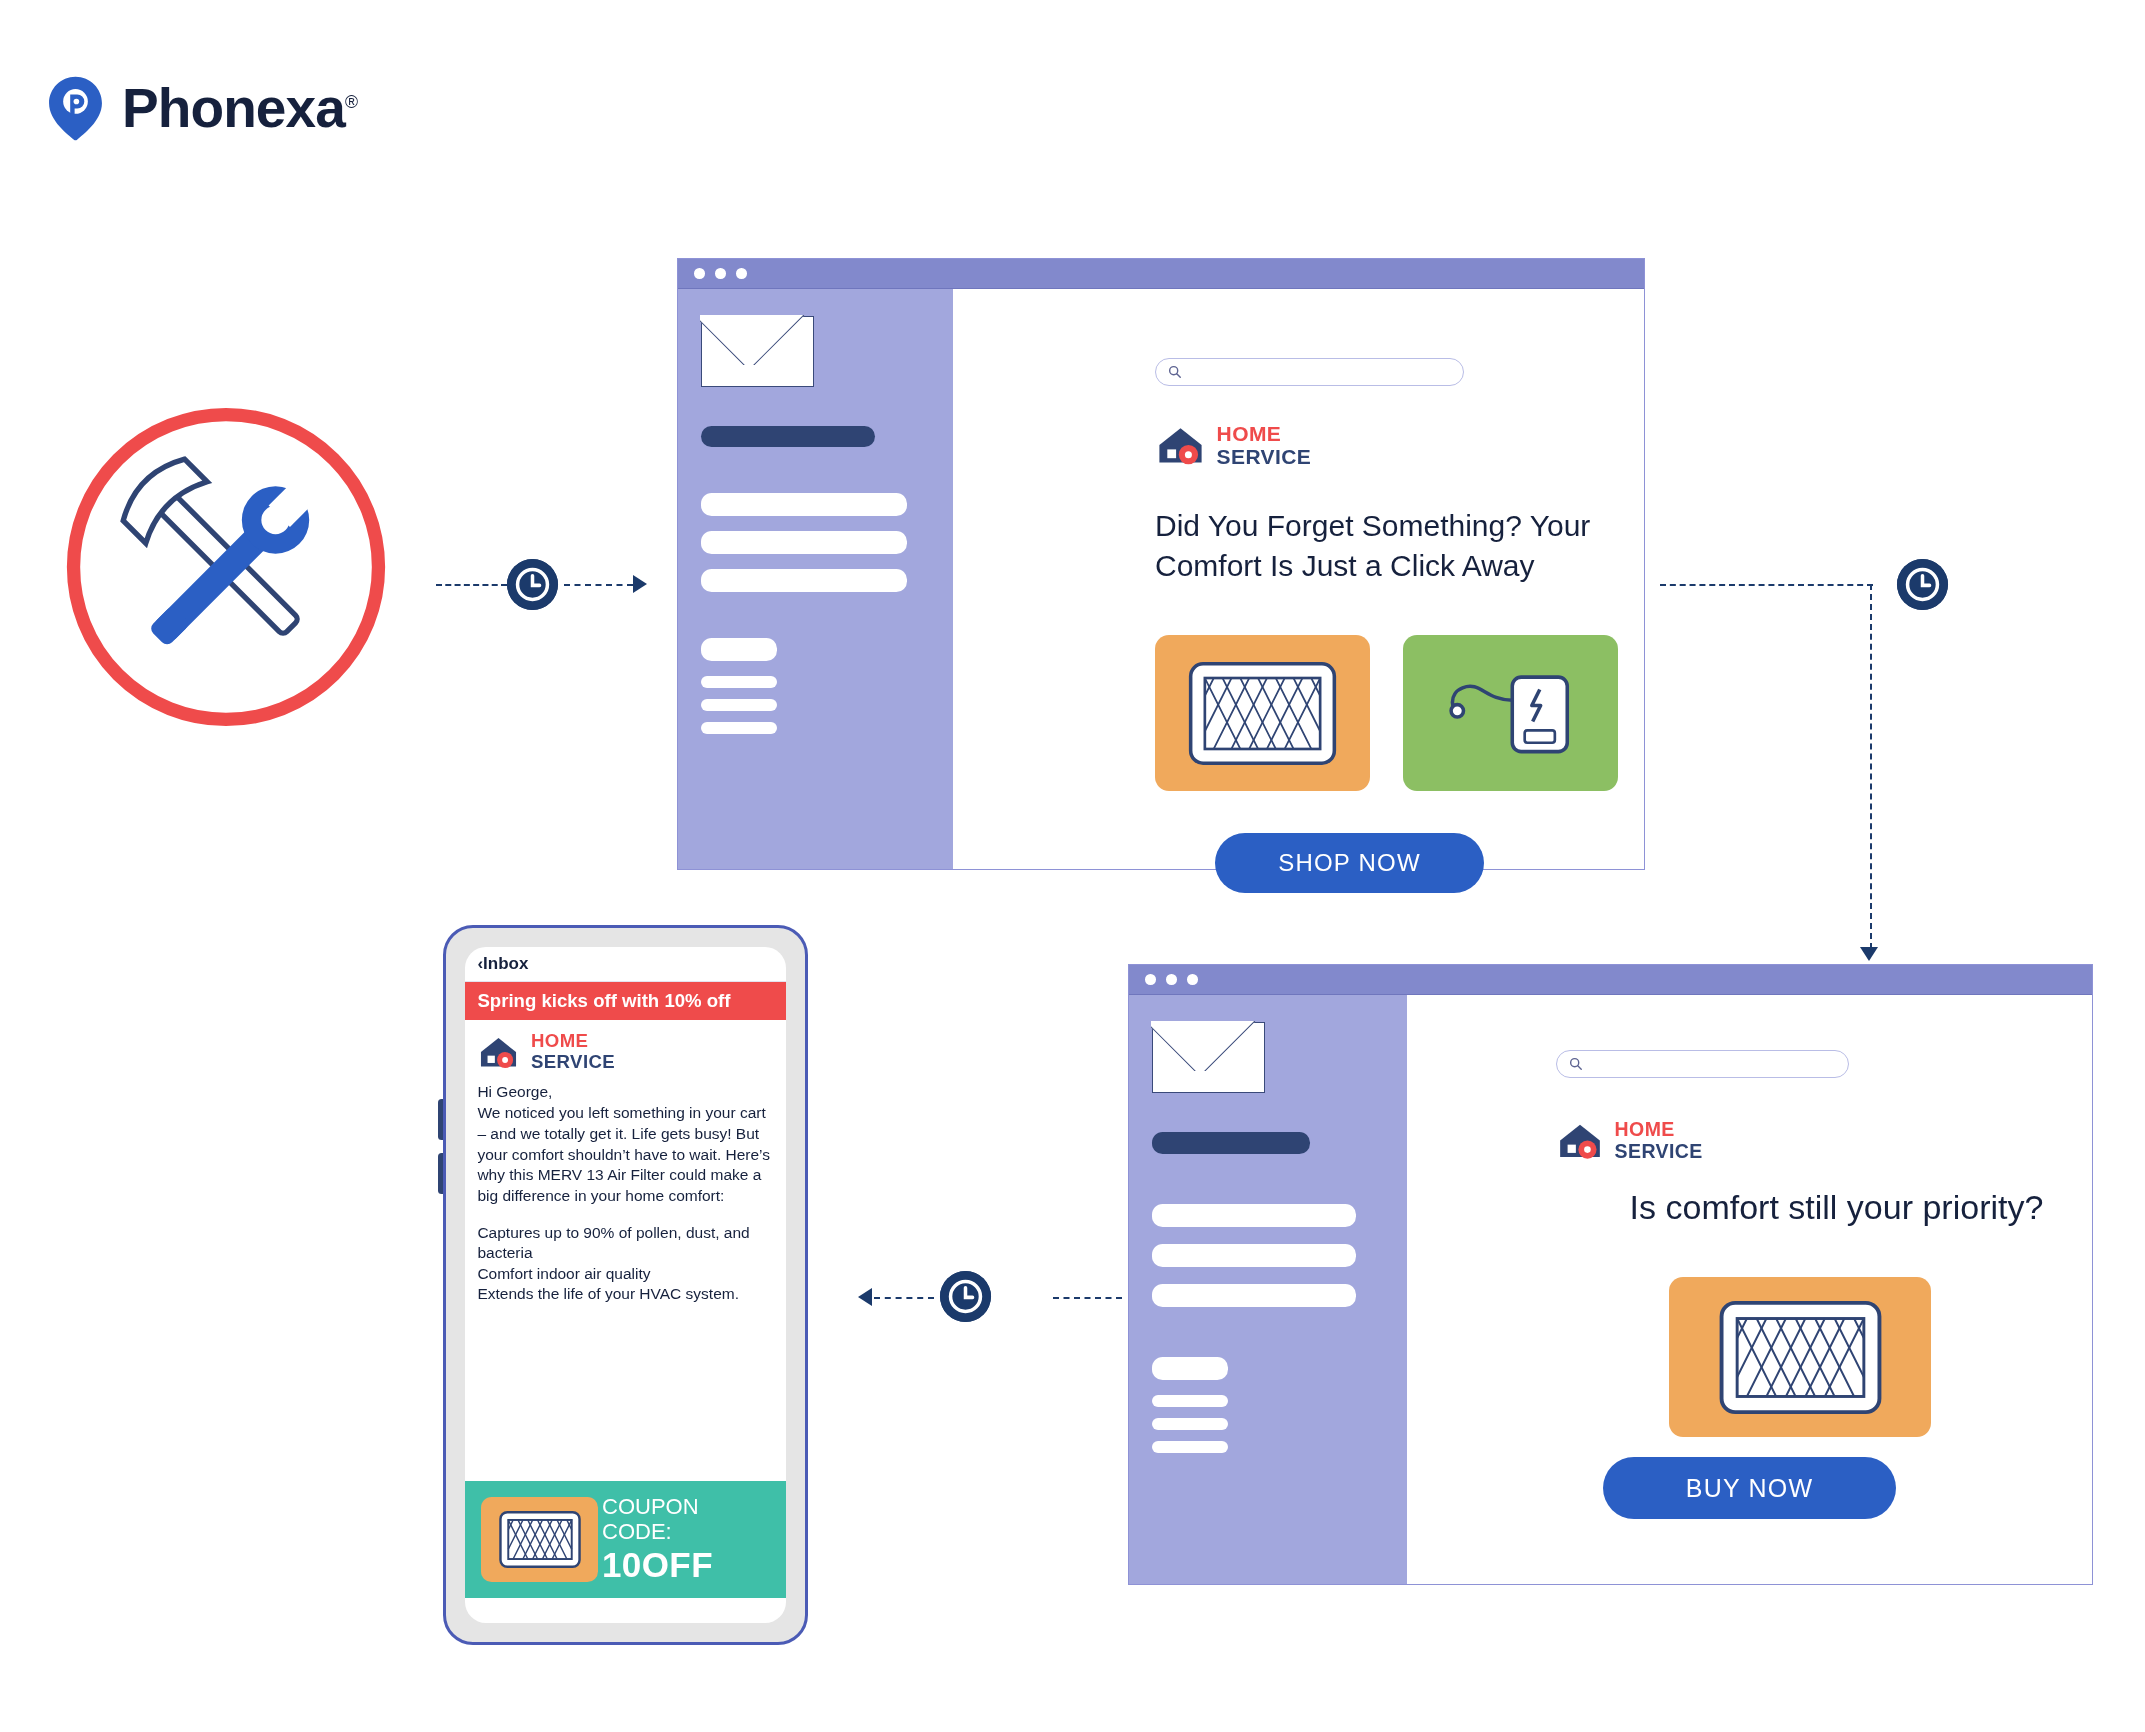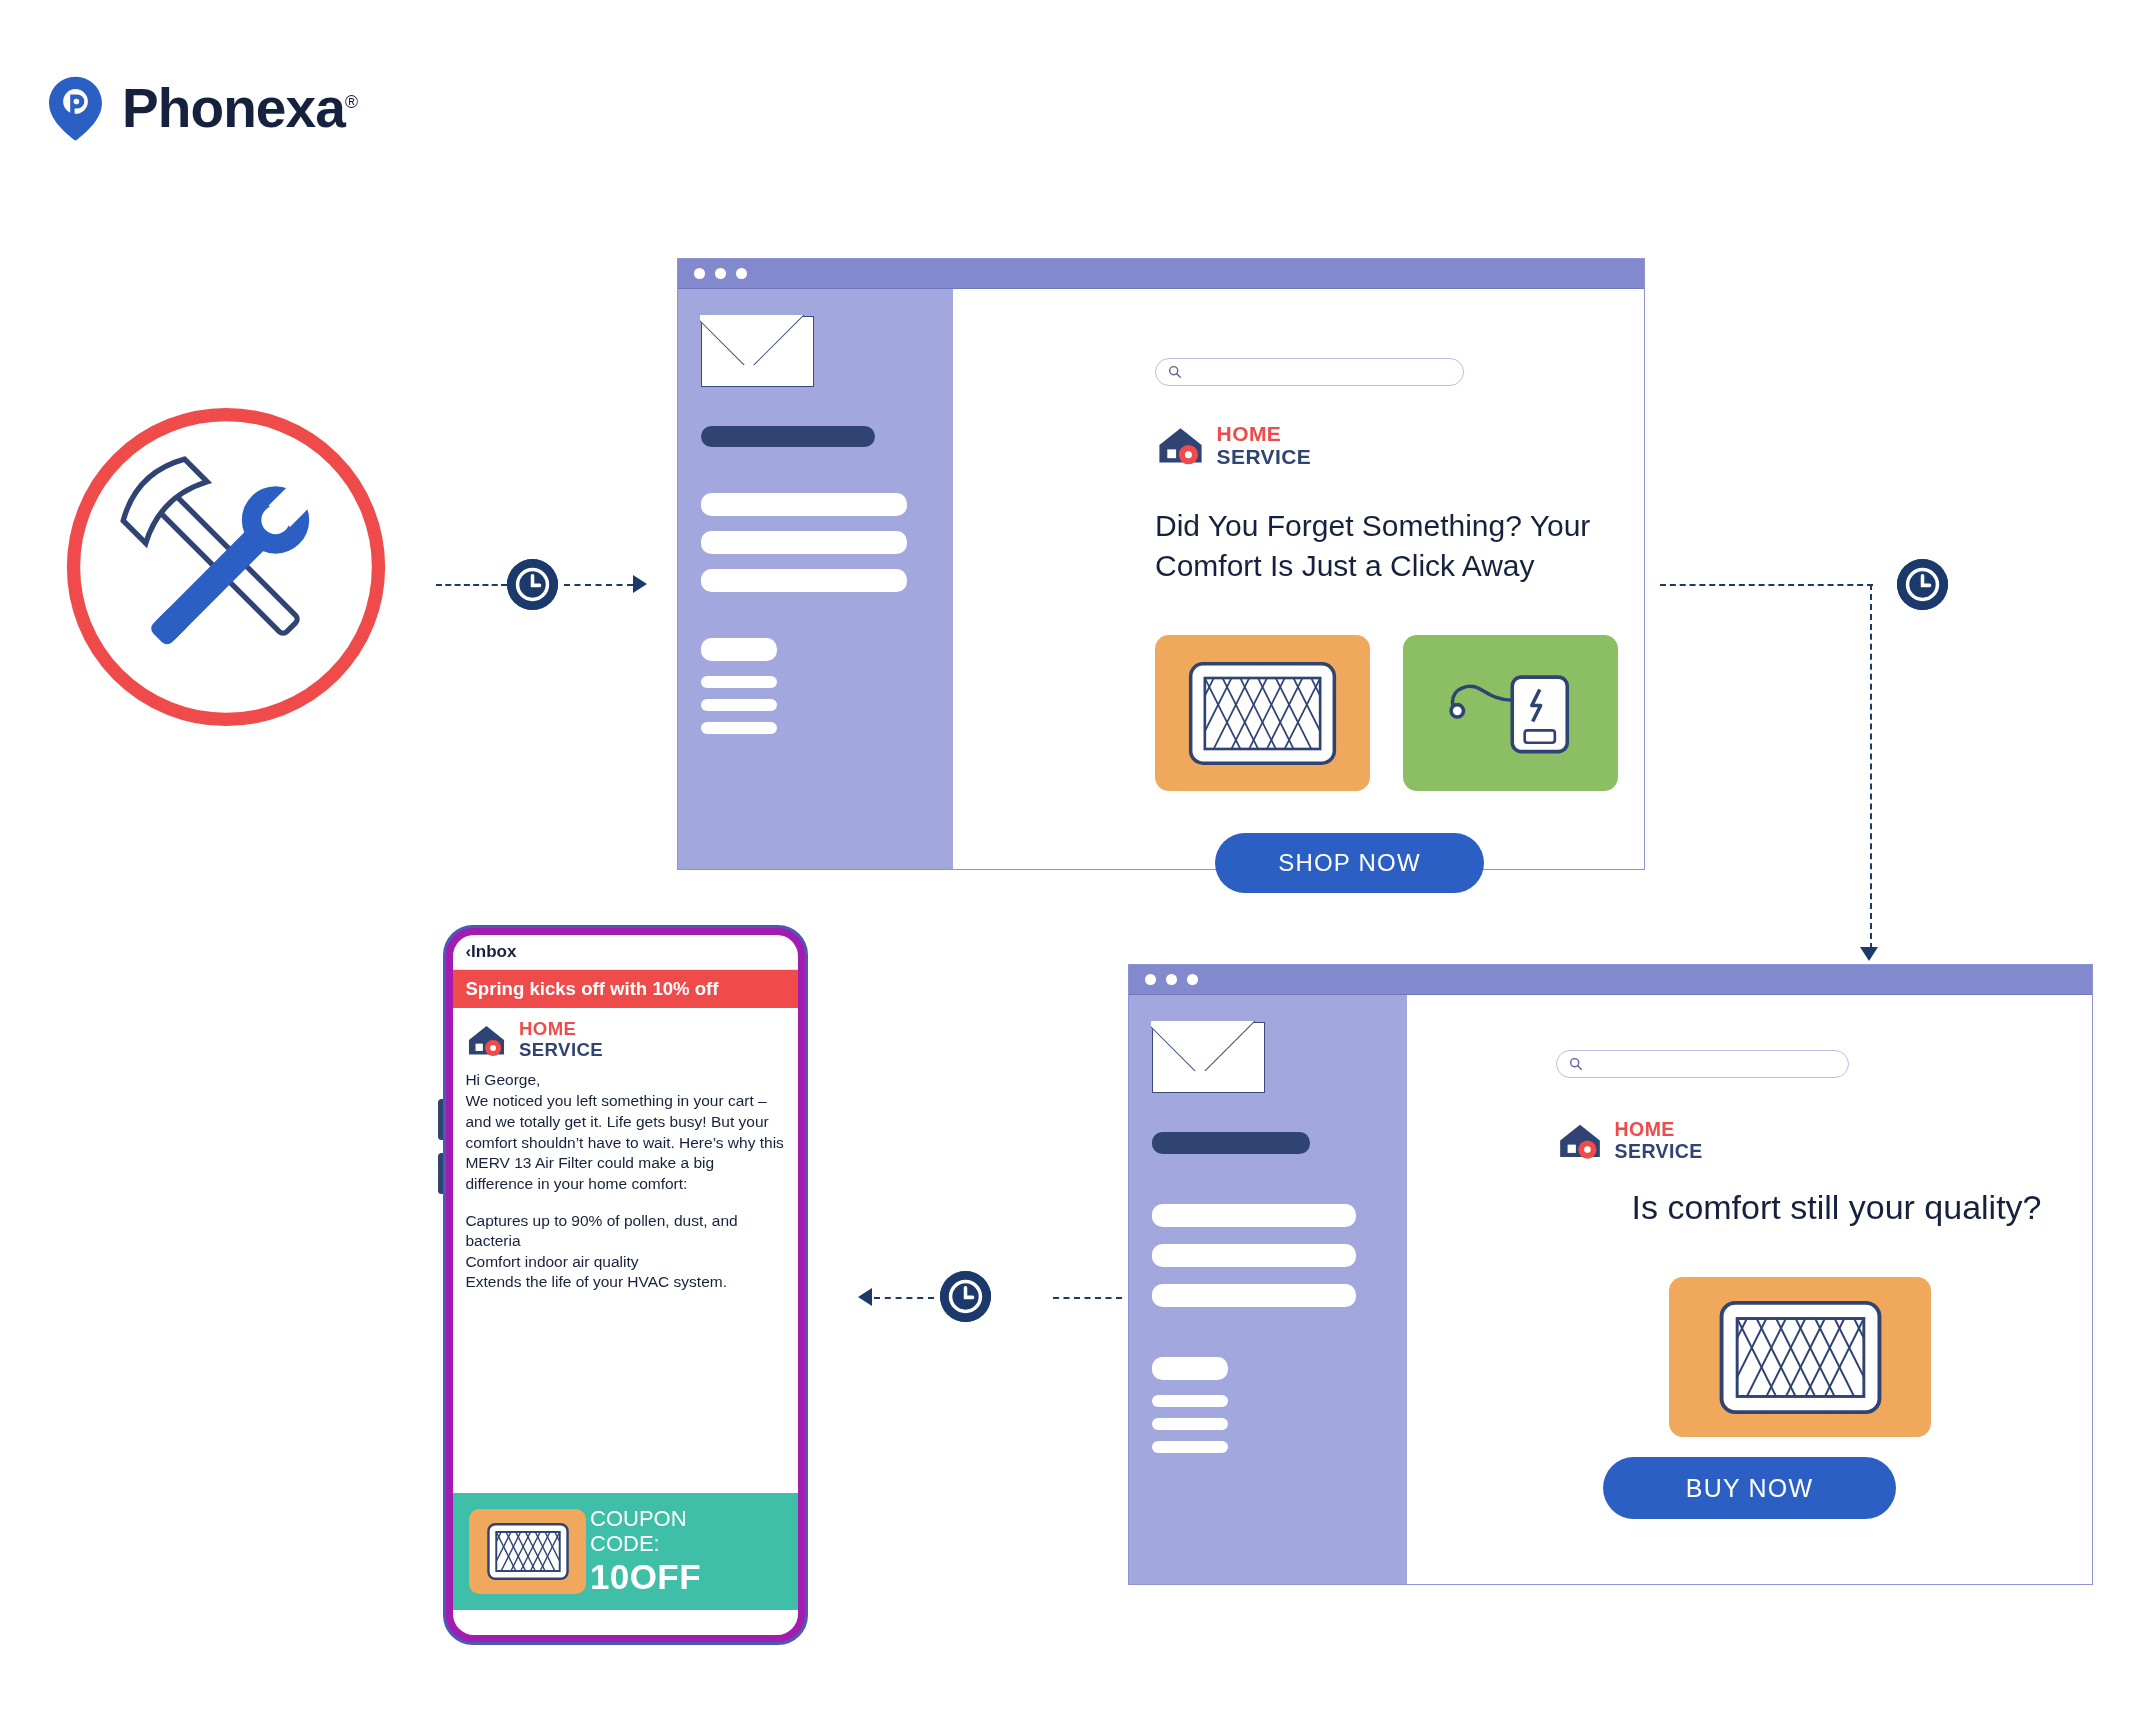--- a/index.html
+++ b/index.html
@@ -226,23 +226,23 @@
 
   
   #phone {
     position: absolute;
     left: 443px;
     top: 925px;
     width: 365px;
     height: 720px;
     border: 3.5px solid #4b5bb5;
     border-radius: 30px;
-    background: #a21caf;
-    box-sizing: border-box;
-    padding: 7px;
+    background: #e5e5e5;
+    box-sizing: border-box;
+    padding: 19px;
   }
   #phone .screen {
     width: 100%;
     height: 100%;
     background: #ffffff;
     border-radius: 21px;
     overflow: hidden;
     position: relative;
     box-sizing: border-box;
   }
@@ -471,21 +471,21 @@
             <rect x="14" y="31" width="10" height="10" fill="#ffffff"></rect>
             <circle cx="38" cy="37" r="11" fill="#ef4b4b"></circle>
             <circle cx="38" cy="37" r="4" fill="#ffffff"></circle>
           </svg>
           <div class="hs-text">
             <div class="l1" style="font-size:19.5px;">HOME</div>
             <div class="l2" style="font-size:19.5px; margin-top:2.7px;">SERVICE</div>
           </div>
         </div>
 
-        <div class="headline" style="position:absolute; left:137px; top:193px; width:585px; font-size:34px; text-align:center;">Is comfort still your quality?</div>
+        <div class="headline" style="position:absolute; left:137px; top:193px; width:585px; font-size:34px; text-align:center;">Is comfort still your priority?</div>
 
         <div class="prod-card" style="position:absolute; left:262px; top:282px; width:262px; height:160px; background:#f0a95c;">
           <svg width="165" height="115" viewBox="0 0 168 118">
             <rect x="3" y="3" width="162" height="112" rx="14" fill="#ffffff" stroke="#2f4473" stroke-width="4"></rect>
             <rect x="19" y="19" width="130" height="80" fill="#ffffff" stroke="#2f4473" stroke-width="3"></rect>
             <g stroke="#2f4473" stroke-width="2">
               <path d="M19 19 L59 99 M39 19 L79 99 M59 19 L99 99 M79 19 L119 99 M99 19 L139 99 M119 19 L149 79 M139 19 L149 39"></path>
               <path d="M149 19 L109 99 M129 19 L89 99 M109 19 L69 99 M89 19 L49 99 M69 19 L29 99 M49 19 L19 79 M29 19 L19 39"></path>
             </g>
           </svg>

